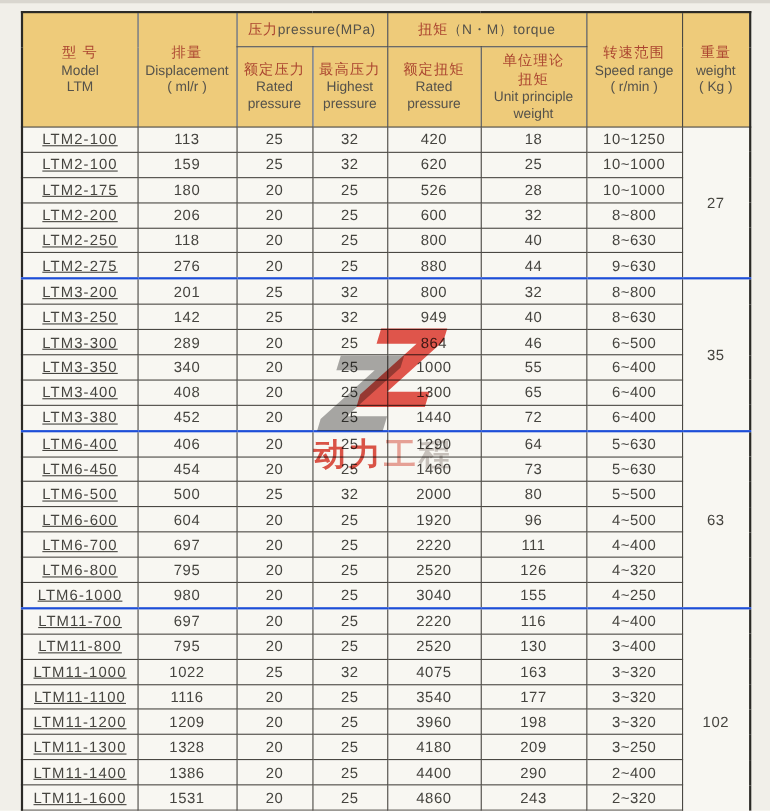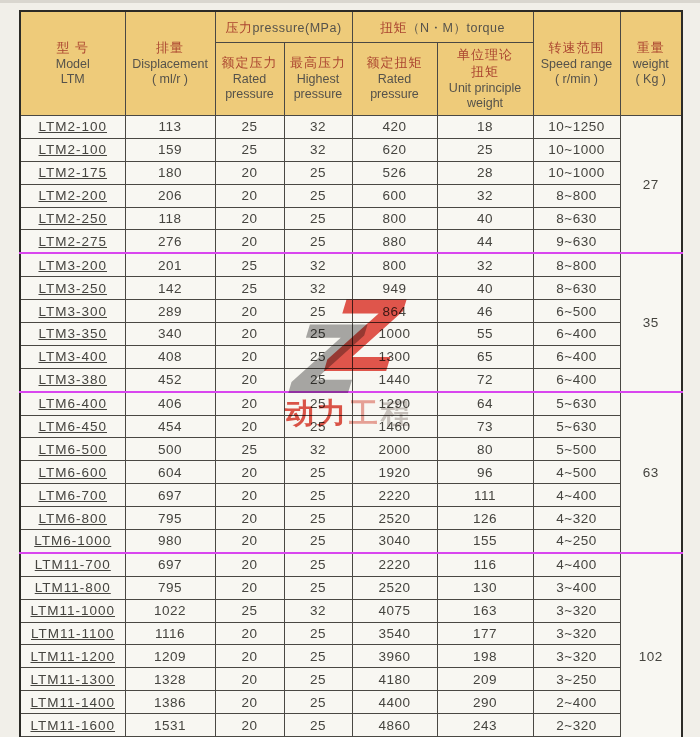--- a/index.html
+++ b/index.html
@@ -25,21 +25,21 @@
   tr.h2 th{height:72px;}
   .zh{color:#ab4530;font-size:13px;line-height:1.3;letter-spacing:1px;}
   .en{color:#55524b;font-size:12.5px;line-height:1.22;letter-spacing:0;}
   .zh:empty,.en:empty{display:none;}
   .grouphead .zh,.grouphead .en{display:inline;letter-spacing:.5px;}
   tbody td{
     height:21.9px;font-size:13.5px;color:#45443f;
     background:#f8f7f2;letter-spacing:.5px;
   }
   tbody td.model{letter-spacing:1px;text-decoration:underline;}
-  tbody tr.group-start td{border-top:2px solid #d946ef;}
+  tbody tr.group-start td{border-top:2px solid #1d4ed8;}
   
   .wm{position:absolute;pointer-events:none;mix-blend-mode:multiply;}
   .wm-z{
     font-family:"DejaVu Sans",sans-serif;font-weight:bold;font-style:italic;
     line-height:1;transform:skewX(-6deg);
   }
   .wm-z-gray{left:294px;top:314px;font-size:94px;color:#8f8f8f;opacity:.75;}
   .wm-z-red{left:330px;top:288px;font-size:98px;color:#e23a30;opacity:.85;}
   .wm-text{
     left:285px;top:394px;font-size:29px;font-weight:bold;letter-spacing:3px;

